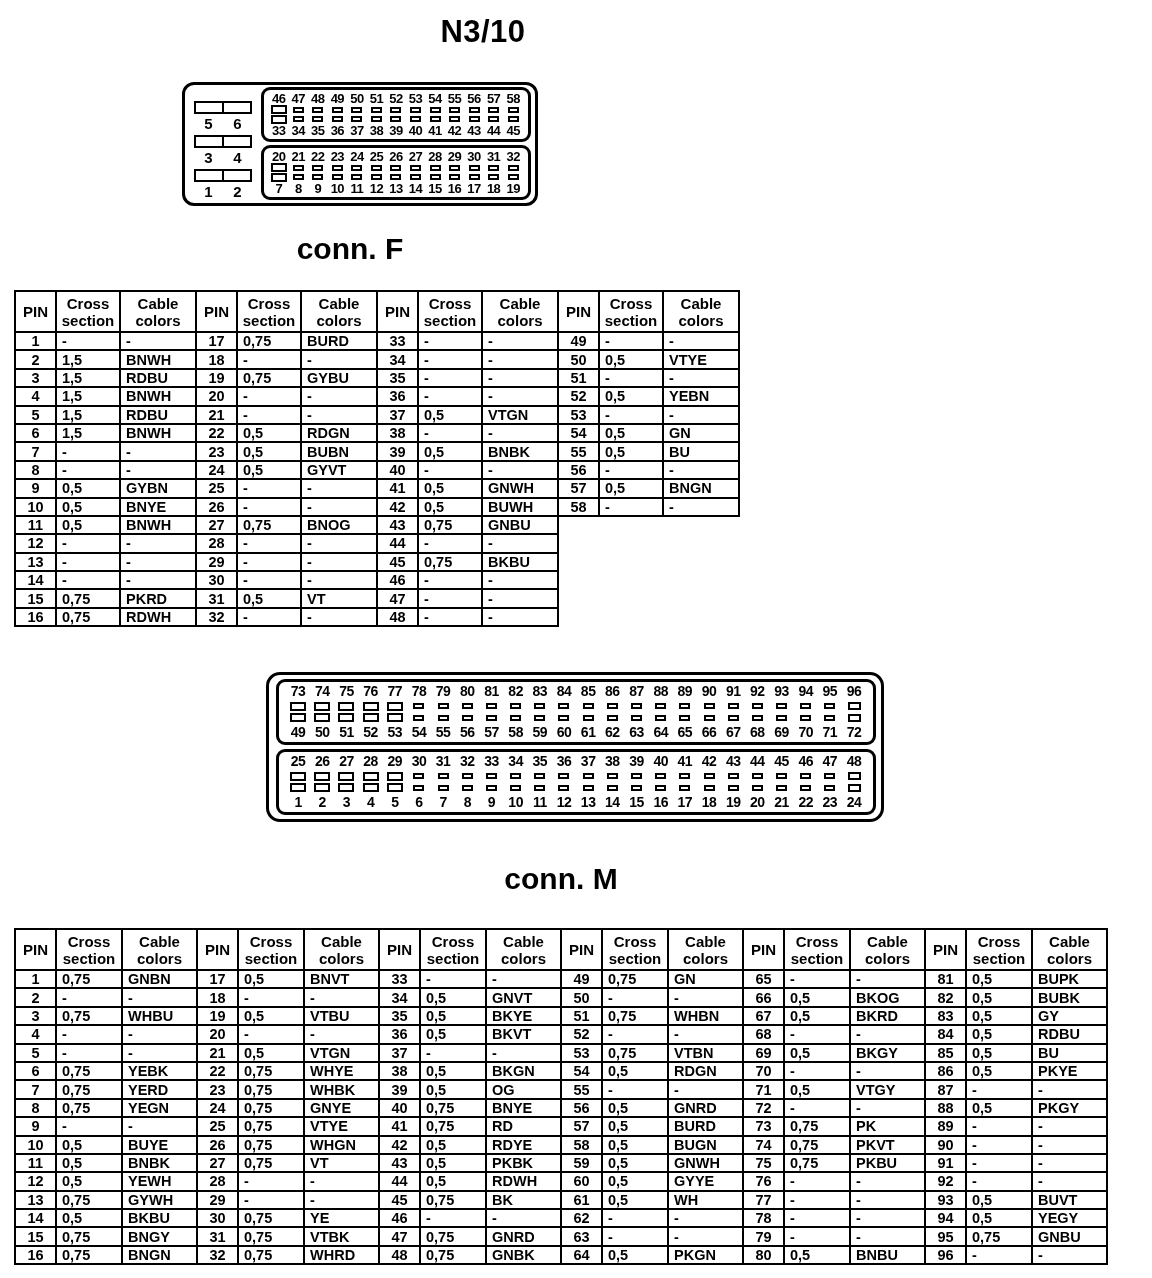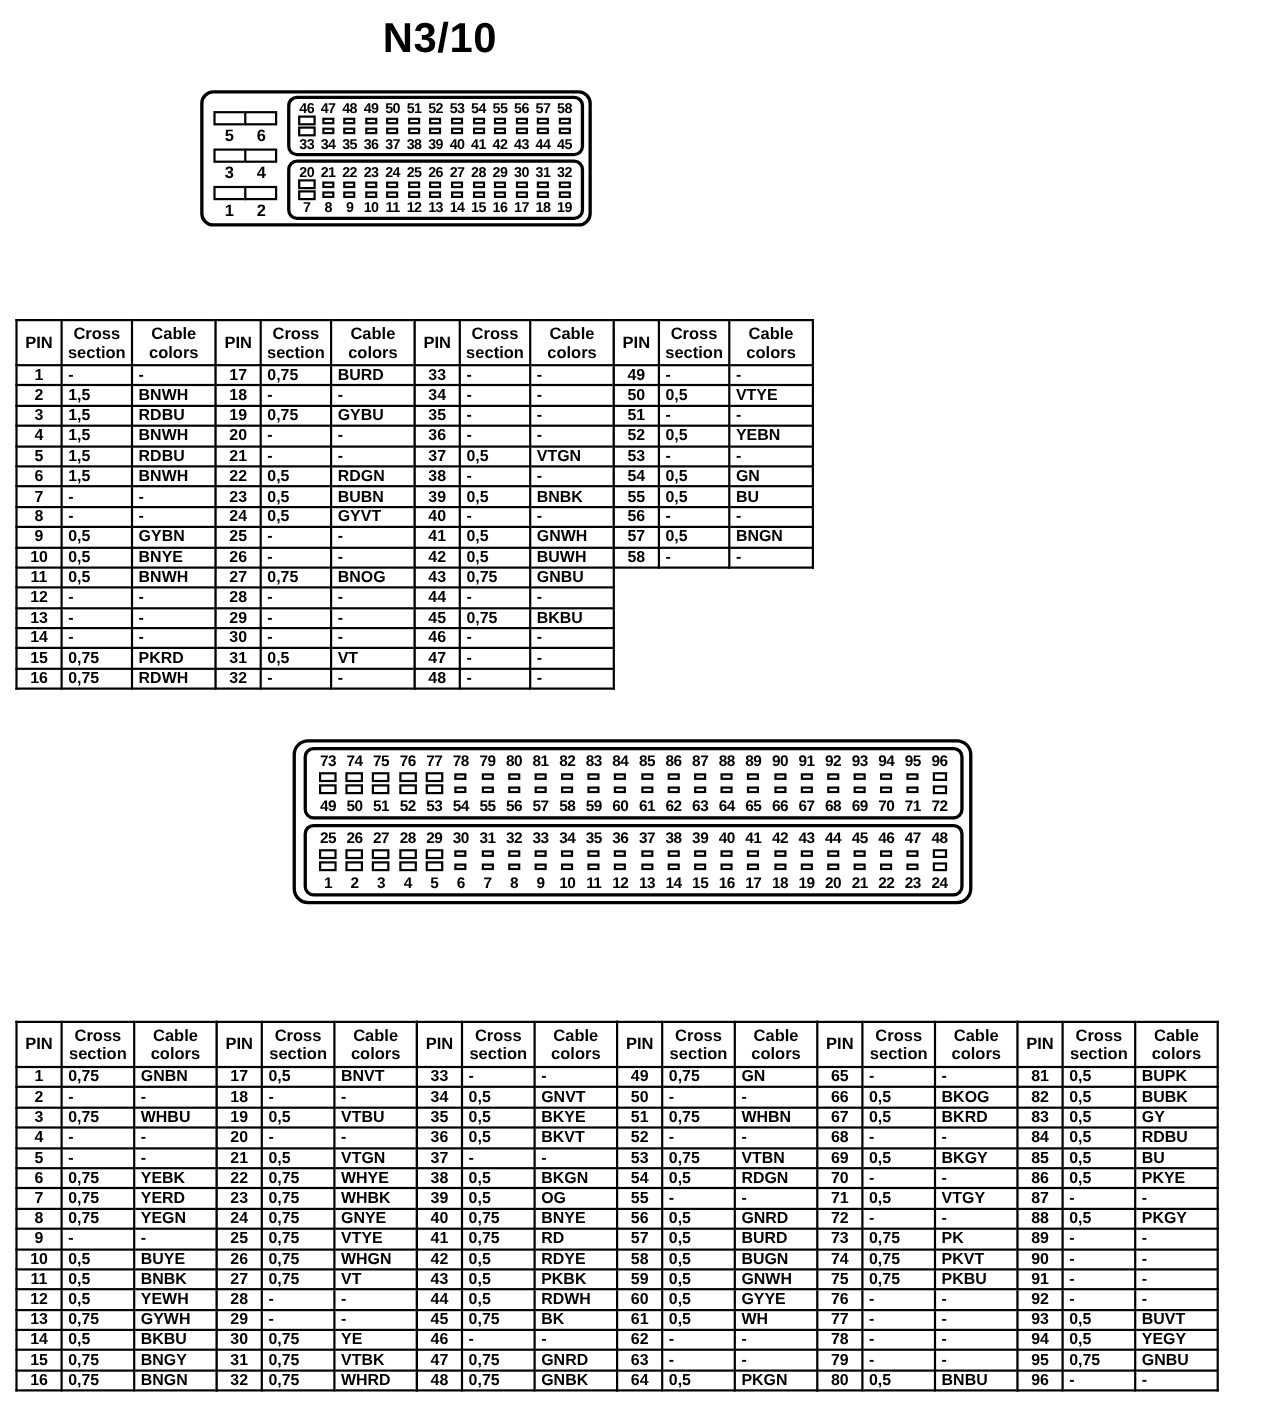--- a/index.html
+++ b/index.html
@@ -1,20 +1,20 @@
 <!DOCTYPE html>
 <html><head>
 <meta charset="utf-8">
 <style>
   html,body{margin:0;padding:0;background:#fff;}
   .page{position:relative;width:1152px;height:1278px;background:#fff;color:#000;
         font-family:"Liberation Sans",sans-serif;overflow:hidden;}
 
-  .title{position:absolute;left:348px;top:14px;width:270px;
-         font-size:38px;font-weight:bold;letter-spacing:0.5px;}
+  .title{position:absolute;left:348px;top:14px;width:270px;text-align:center;
+         font-size:31px;font-weight:bold;letter-spacing:0.5px;}
   .heading{position:absolute;font-size:30px;font-weight:bold;}
   .hf{left:180px;top:232px;width:340px;text-align:center;}
   .hm{left:421px;top:862px;width:280px;text-align:center;}
 
   
   .conn-top{position:absolute;left:182px;top:82px;width:356px;height:124px;
             border:3px solid #000;border-radius:12px;box-sizing:border-box;}
   .conn-mid{position:absolute;left:266px;top:672px;width:618px;height:150px;
             border:3px solid #000;border-radius:14px;box-sizing:border-box;}
 
@@ -317,20 +317,21 @@
           <span class="ncell">14</span>
           <span class="ncell">15</span>
           <span class="ncell">16</span>
           <span class="ncell">17</span>
           <span class="ncell">18</span>
           <span class="ncell">19</span>
         </div>
       </div>
     </div>
 
+  <div class="heading hf">conn. F</div>
   <div id="connFTable">
       <table class="tgroup" style="left: 14px; top: 290px;">
         <colgroup>
           <col style="width: 41px;">
           <col style="width: 64px;">
           <col style="width: 76px;">
         </colgroup>
         <thead>
           <tr>
             <th>PIN</th>
@@ -1081,20 +1082,21 @@
           <span class="ncell">19</span>
           <span class="ncell">20</span>
           <span class="ncell">21</span>
           <span class="ncell">22</span>
           <span class="ncell">23</span>
           <span class="ncell">24</span>
         </div>
       </div>
     </div>
 
+  <div class="heading hm">conn. M</div>
   <div id="connMTable">
       <table class="tgroup" style="left: 14px; top: 928px;">
         <colgroup>
           <col style="width: 41px;">
           <col style="width: 66px;">
           <col style="width: 75px;">
         </colgroup>
         <thead>
           <tr>
             <th>PIN</th>

